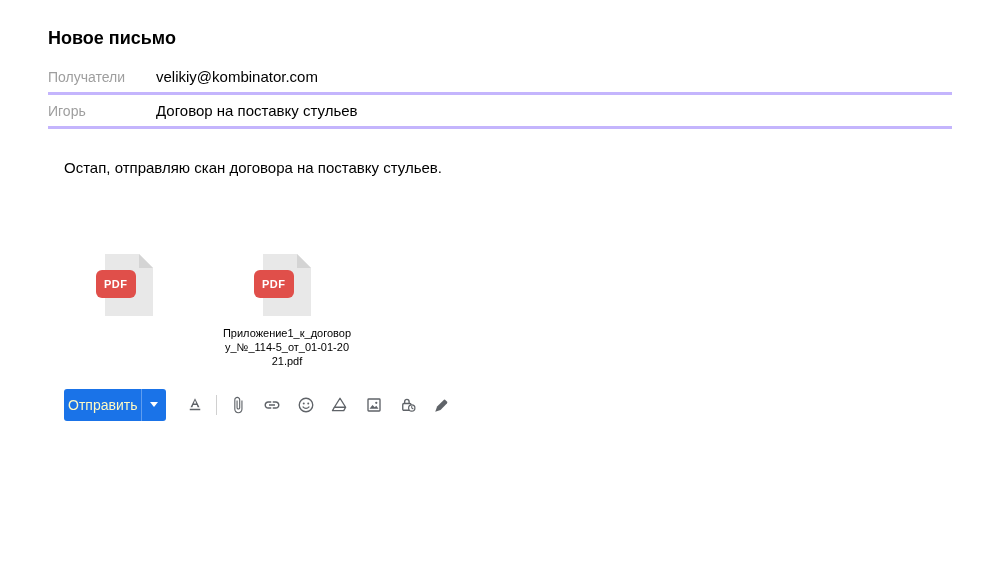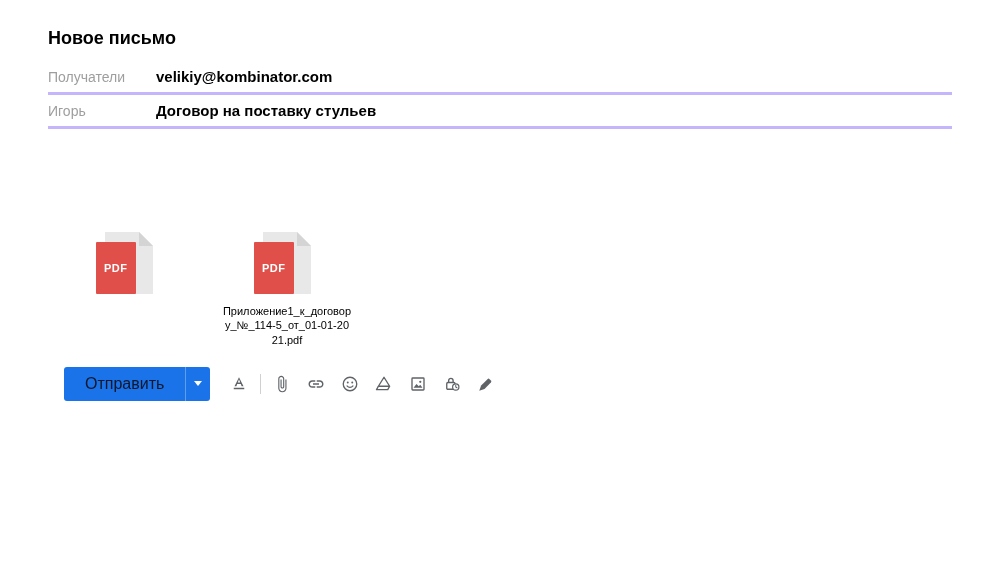--- a/index.html
+++ b/index.html
@@ -32,21 +32,20 @@
       color: #9e9e9e;
       flex-shrink: 0;
     }
     .field-value {
       font-size: 15px;
       color: #000;
       border: none;
       outline: none;
       flex: 1;
       font-family: inherit;
-      font-weight: bold;
     }
     .body-area {
       margin-top: 28px;
       margin-left: 16px;
       font-size: 15px;
       line-height: 1.45;
       color: #000;
       margin-bottom: 55px;
     }
     .body-line {
@@ -73,27 +72,27 @@
       height: 66px;
       position: relative;
       margin-bottom: 8px;
     }
     .file-icon svg {
       display: block;
     }
     .pdf-badge {
       position: absolute;
       left: -7px;
-      bottom: 2px;
+      bottom: 20px;
       background: #e04f4a;
       color: #fff;
       font-size: 11px;
       font-weight: 700;
-      padding: 20px 8px;
-      border-radius: 1px;
+      padding: 8px 8px;
+      border-radius: 6px;
       letter-spacing: 0.5px;
     }
     .file-name {
       font-size: 11px;
       line-height: 1.3;
       color: #000;
       text-align: center;
       word-break: break-all;
     }
     .toolbar {
@@ -101,24 +100,24 @@
       align-items: center;
       gap: 4px;
       margin-left: 16px;
     }
     .send-group {
       display: flex;
       margin-right: 10px;
     }
     .send-btn {
       background: #1a73e8;
-      color: #0f172a;
-      border: none;
-      padding: 8px 21px;
-      font-size: 16px;
+      color: #fef9c3;
+      border: none;
+      padding: 8px 4px;
+      font-size: 14px;
       font-weight: 500;
       border-radius: 3px 0 0 3px;
       cursor: pointer;
     }
     .send-dropdown {
       background: #1a73e8;
       color: #fff;
       border: none;
       border-left: 1px solid rgba(255,255,255,0.3);
       padding: 8px 8px;
@@ -156,20 +155,21 @@
   <div class="field-label">Получатели</div>
   <input class="field-value" value="velikiy@kombinator.com" style="">
 </div>
 
 <div class="field-row">
   <div class="field-label">Игорь</div>
   <input class="field-value" value="Договор на поставку стульев" style="">
 </div>
 
 <div class="body-area">
+  <span class="body-line">Остап, отправляю скан договора на поставку стульев.</span>
   <div class="body-gap"></div>
 </div>
 
 <div class="attachments">
   <div class="attachment">
     <div class="file-icon">
       <svg width="52" height="66" viewBox="0 0 52 66">
         <path d="M 2 2 L 36 2 L 50 16 L 50 64 L 2 64 Z" fill="#e8e8e8"></path>
         <path d="M 36 2 L 36 16 L 50 16 Z" fill="#d4d4d4"></path>
       </svg>

